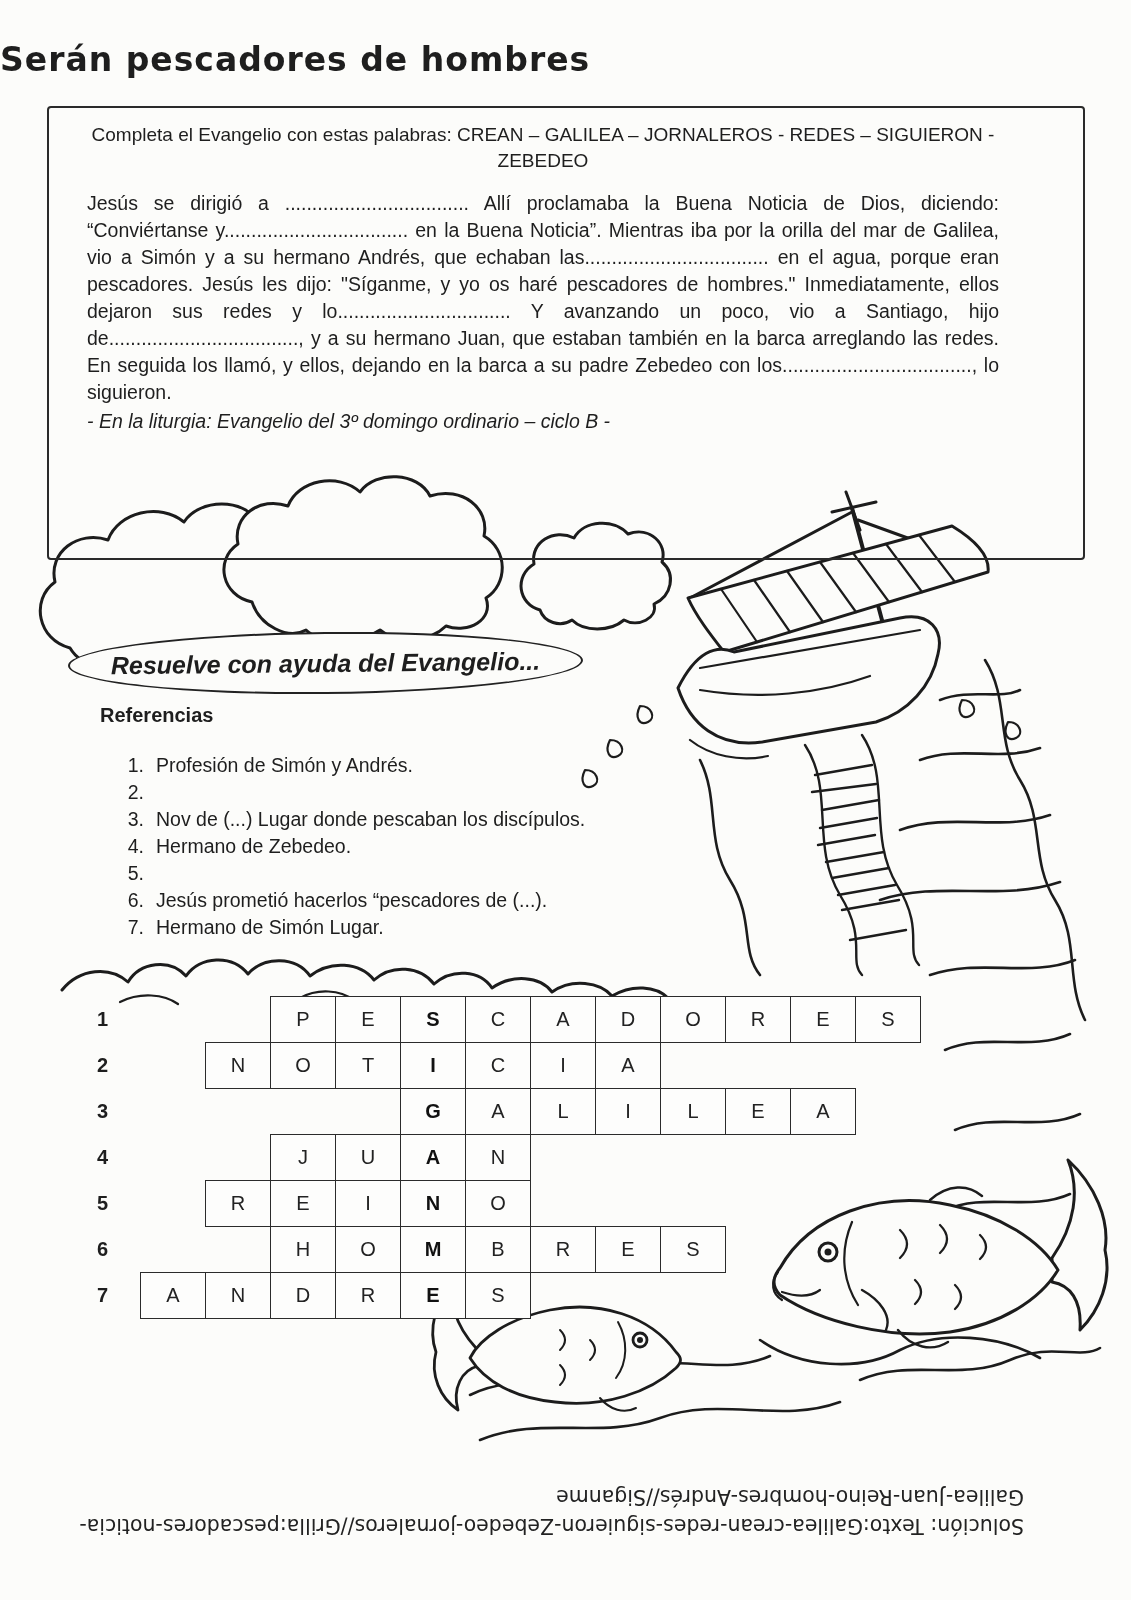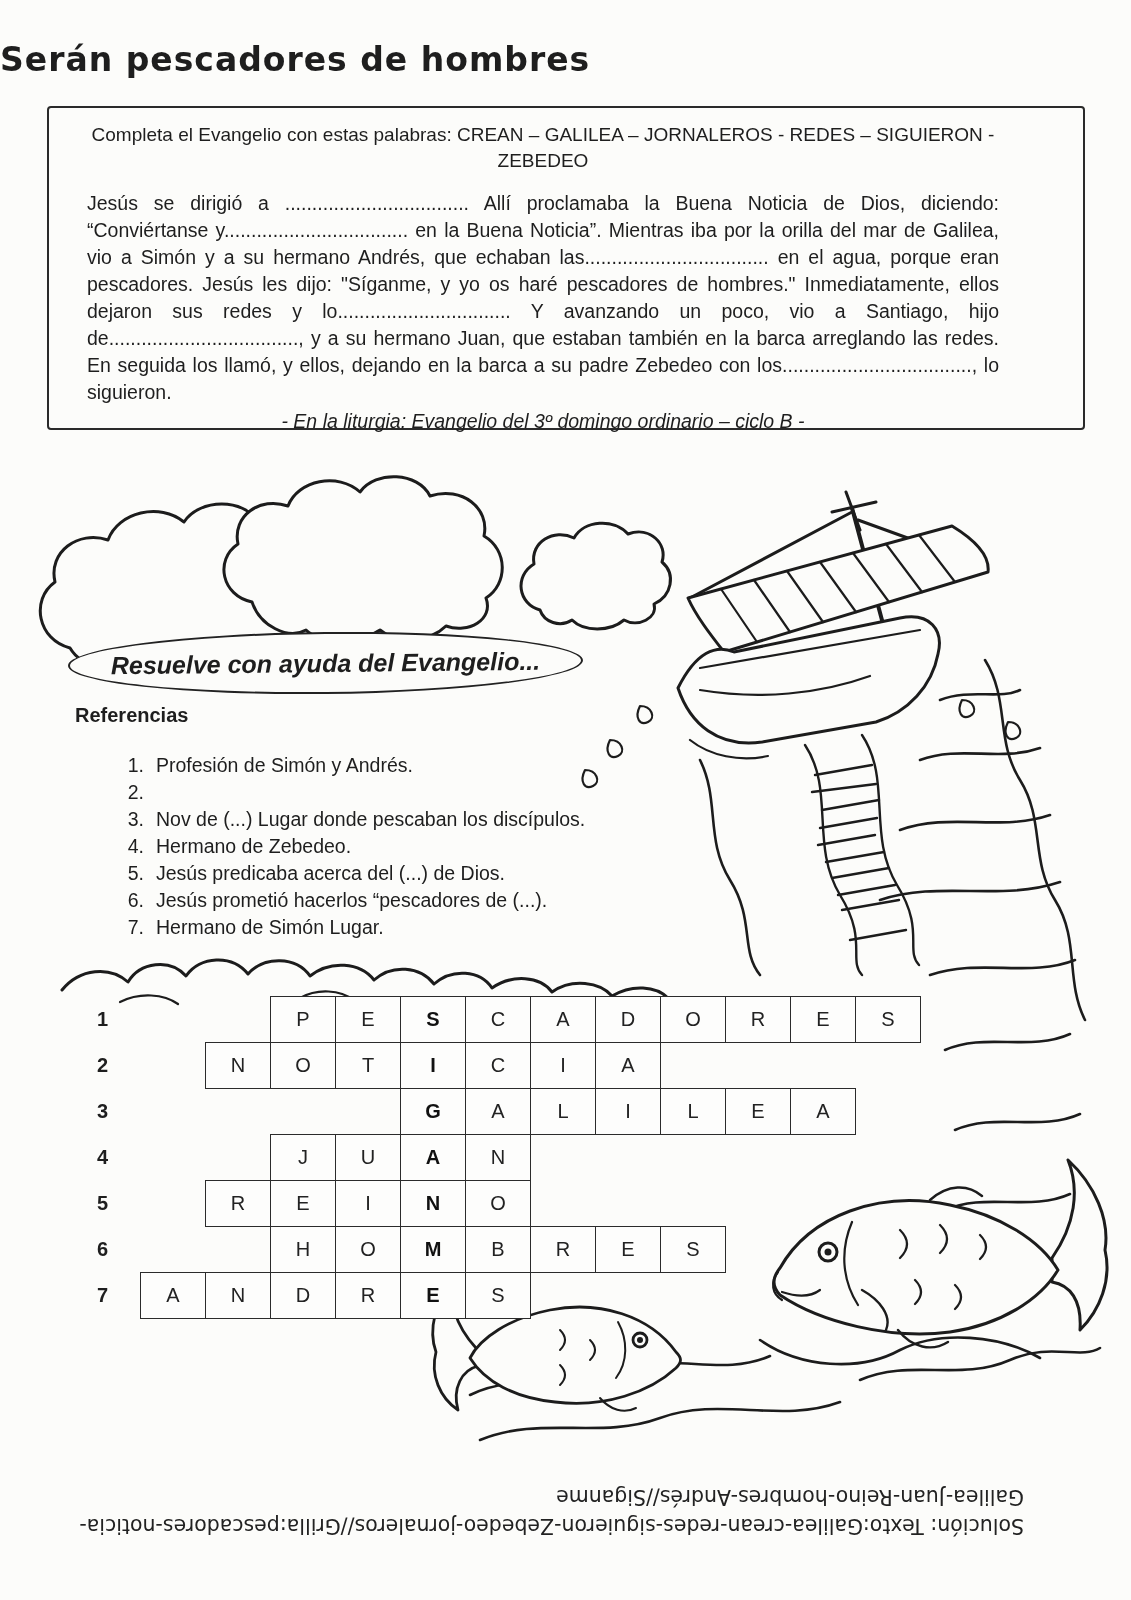--- a/index.html
+++ b/index.html
@@ -9,36 +9,36 @@
     font-family:"Liberation Sans", sans-serif;
   }
   .art{position:absolute; left:0; top:0; width:1131px; height:1600px; z-index:0;}
   .layer{position:absolute; z-index:1;}
 
   #title{
     left:0; right:0; top:40px; text-align:left;
     font-family:"DejaVu Sans", sans-serif; font-weight:700; font-size:33px; letter-spacing:1px;
   }
   #exercise-box{
-    left:47px; top:106px; width:1038px; height:324px; box-sizing:border-box;
+    left:47px; top:106px; width:1038px; height:454px; box-sizing:border-box;
     border:2px solid #2a2a2a; border-radius:4px;
     padding:14px 84px 0 38px; font-size:19.5px; line-height:27px; background:transparent;
   }
   .instr{text-align:center; white-space:nowrap; font-size:19px; line-height:26px;}
   #gospel{margin-top:16px; text-align:justify;}
   #citation{text-align:right; font-weight:700; margin-top:2px;}
-  #liturgy{text-align:center; font-style:italic; margin-top:2px;}
+  #liturgy{text-align:left; font-style:italic; margin-top:2px;}
 
   #prompt-oval{
     left:68px; top:632px; width:515px; height:62px; box-sizing:border-box;
     border:2px solid #222; border-radius:50%; background:#fcfcfa;
     display:flex; align-items:center; justify-content:center;
     font-style:italic; font-weight:600; font-size:25px; transform:rotate(-0.6deg);
   }
-  #references-title{left:75px; top:704px; font-weight:700; font-size:20px;}
+  #references-title{left:100px; top:704px; font-weight:700; font-size:20px;}
   #references-list{left:112px; top:752px; width:620px;}
   .ref-item{display:flex; height:27px; line-height:27px; font-size:19.5px;}
   .ref-num{width:32px; text-align:right; margin-right:12px; flex:0 0 32px;}
   .ref-text{white-space:nowrap;}
 
   #crossword{left:0; top:996px; width:1131px; height:330px;}
   .cw-row{position:absolute; left:0; width:1131px; height:47px;}
   .cw-num{position:absolute; left:97px; width:32px; height:47px; line-height:47px;
           font-weight:700; font-size:20px;}
   .cw-cell{
@@ -166,21 +166,20 @@
       <div class="ref-item">
         <span class="ref-num">3.</span>
         <span class="ref-text">Nov de (...) Lugar donde pescaban los discípulos.</span>
       </div>
       <div class="ref-item">
         <span class="ref-num">4.</span>
         <span class="ref-text">Hermano de Zebedeo.</span>
       </div>
       <div class="ref-item">
         <span class="ref-num">5.</span>
-        <span class="ref-text">Jesús predicaba acerca del (...) de Dios.</span>
       </div>
       <div class="ref-item">
         <span class="ref-num">6.</span>
         <span class="ref-text">Jesús prometió hacerlos “pescadores de (...).</span>
       </div>
       <div class="ref-item">
         <span class="ref-num">7.</span>
         <span class="ref-text">Hermano de Simón Lugar.</span>
       </div>
     </div>

